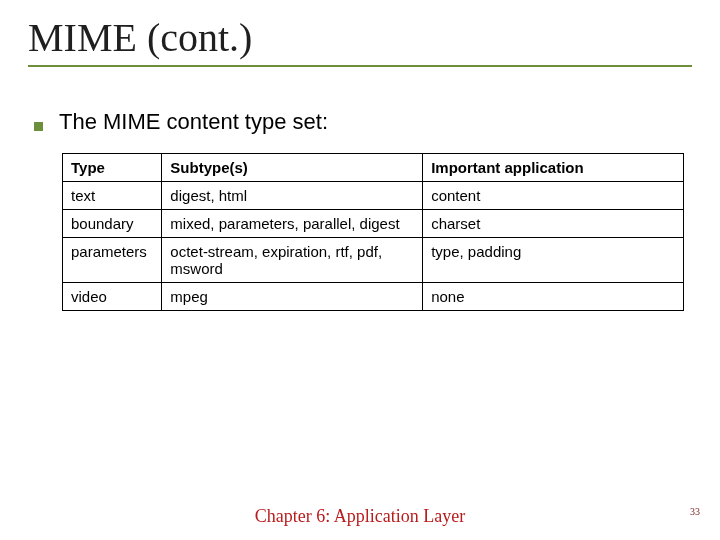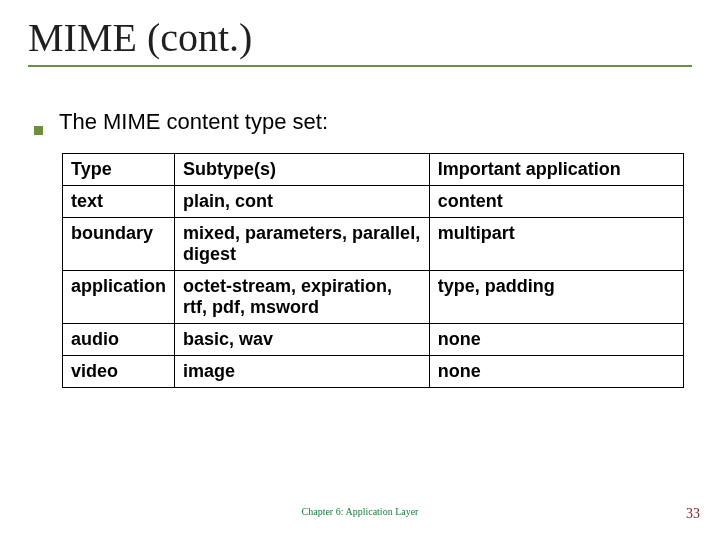--- a/index.html
+++ b/index.html
@@ -27,21 +27,21 @@
     margin: 2px 0 4px 0;
   }
   .title-underline {
     height: 0;
     border-top: 2px solid #6b8f3a; 
     margin-top: 2px;
     margin-bottom: 42px;
   }
   .bullet-row {
     display: flex;
-    align-items: flex-end;
+    align-items: center;
     margin-left: 6px;
     margin-bottom: 18px;
     margin-top: 20px;
   }
   .bullet-square {
     width: 9px;
     height: 9px;
     background: #6b8f3a;
     margin-top: 8px;
     margin-right: 16px;
@@ -51,29 +51,29 @@
     font-size: 22px;
     color: #000;
   }
   .table-wrap {
     margin-left: 34px;
     margin-right: 8px;
   }
   table.mime {
     border-collapse: collapse;
     width: 100%;
-    font-size: 18px;
+    font-size: 15px;
     color: #000;
   }
   table.mime th, table.mime td {
     border: 1px solid #000;
     padding: 5px 8px;
     text-align: left;
     vertical-align: top;
-    font-weight: 700;
+    font-weight: 400;
   }
   table.mime th {
     font-weight: 700;
   }
   table.mime .col-type   { width: 16%; }
   table.mime .col-sub    { width: 42%; }
   table.mime .col-params { width: 42%; }
   .params-justify {
     text-align: justify;
     text-align-last: justify;
@@ -84,27 +84,27 @@
     right: 0;
     bottom: 14px;
     height: 20px;
     font-family: Garamond, "Times New Roman", Georgia, serif;
   }
   .footer-center {
     position: absolute;
     left: 0;
     right: 0;
     text-align: center;
-    font-size: 10px;
-    color: #15803d;
+    font-size: 18px;
+    color: #b91c1c;
   }
   .footer-number {
     position: absolute;
     right: 20px;
-    font-size: 14px;
+    font-size: 10px;
     color: #7a1d1d;
   }
 </style>
 </head>
 <body>
 
 <div class="slide">
 
   <div class="title">MIME (cont.)</div>
   <div class="title-underline"></div>
@@ -124,41 +124,36 @@
       <thead>
         <tr>
           <th>Type</th>
           <th>Subtype(s)</th>
           <th>Important application</th>
         </tr>
       </thead>
       <tbody>
         <tr>
           <td>text</td>
-          <td>plain, cont</td>
+          <td>digest, html</td>
           <td>content</td>
         </tr>
         <tr>
           <td>boundary</td>
           <td>mixed, parameters, parallel, digest</td>
-          <td>multipart</td>
+          <td>charset</td>
         </tr>
         <tr>
-          <td>application</td>
+          <td>parameters</td>
           <td>octet-stream, expiration, rtf, pdf, msword</td>
           <td>type, padding</td>
         </tr>
         <tr>
-          <td>audio</td>
-          <td>basic, wav</td>
-          <td>none</td>
-        </tr>
-        <tr>
           <td>video</td>
-          <td>image</td>
+          <td>mpeg</td>
           <td>none</td>
         </tr>
       </tbody>
     </table>
   </div>
 
   <div class="footer">
     <div class="footer-center">Chapter 6: Application Layer</div>
     <div class="footer-number">33</div>
   </div>

